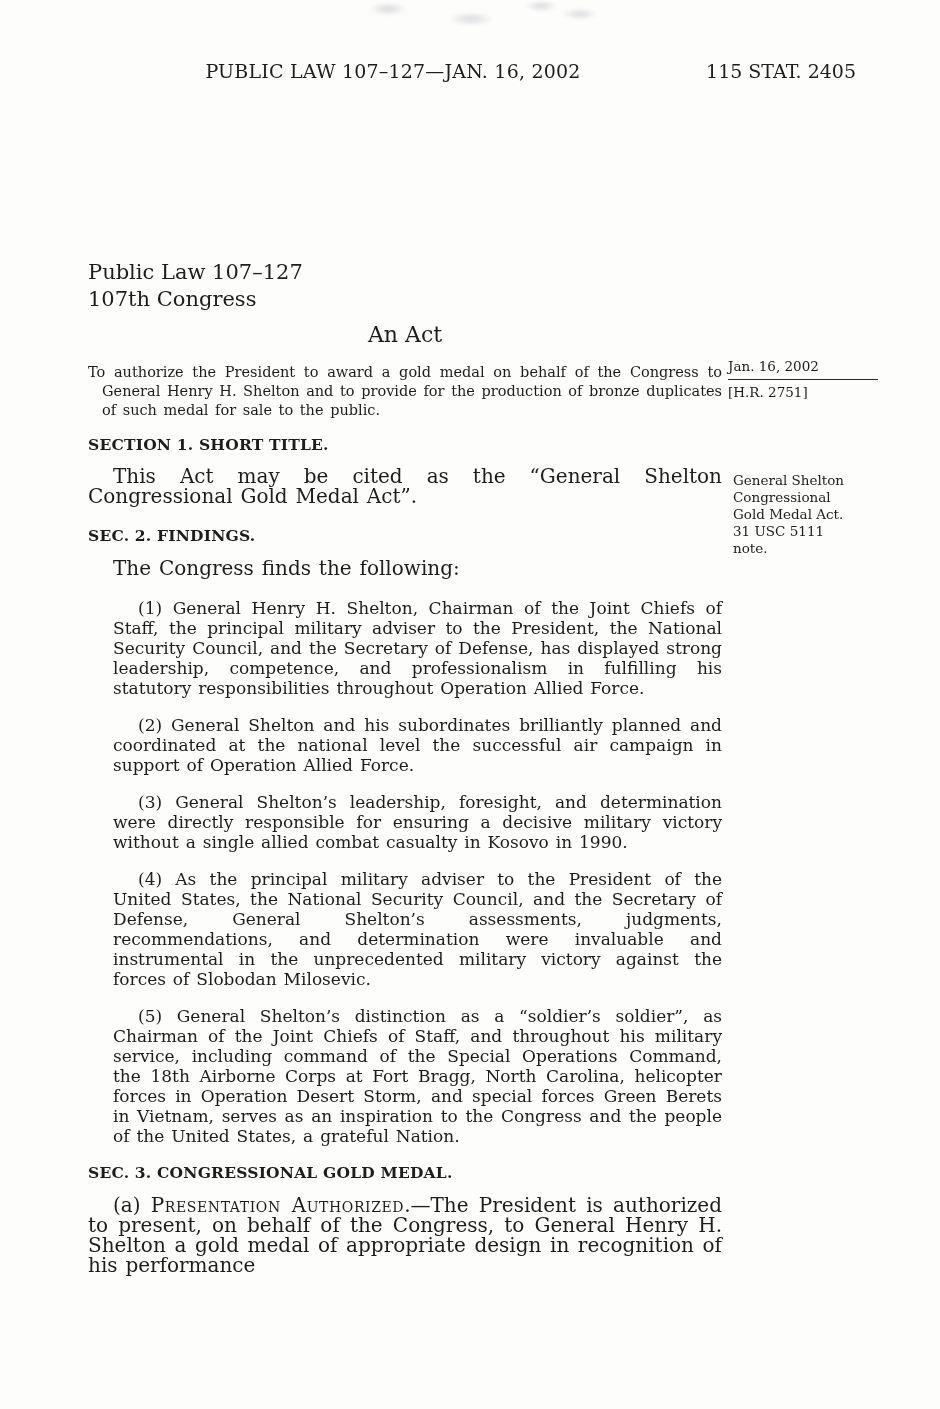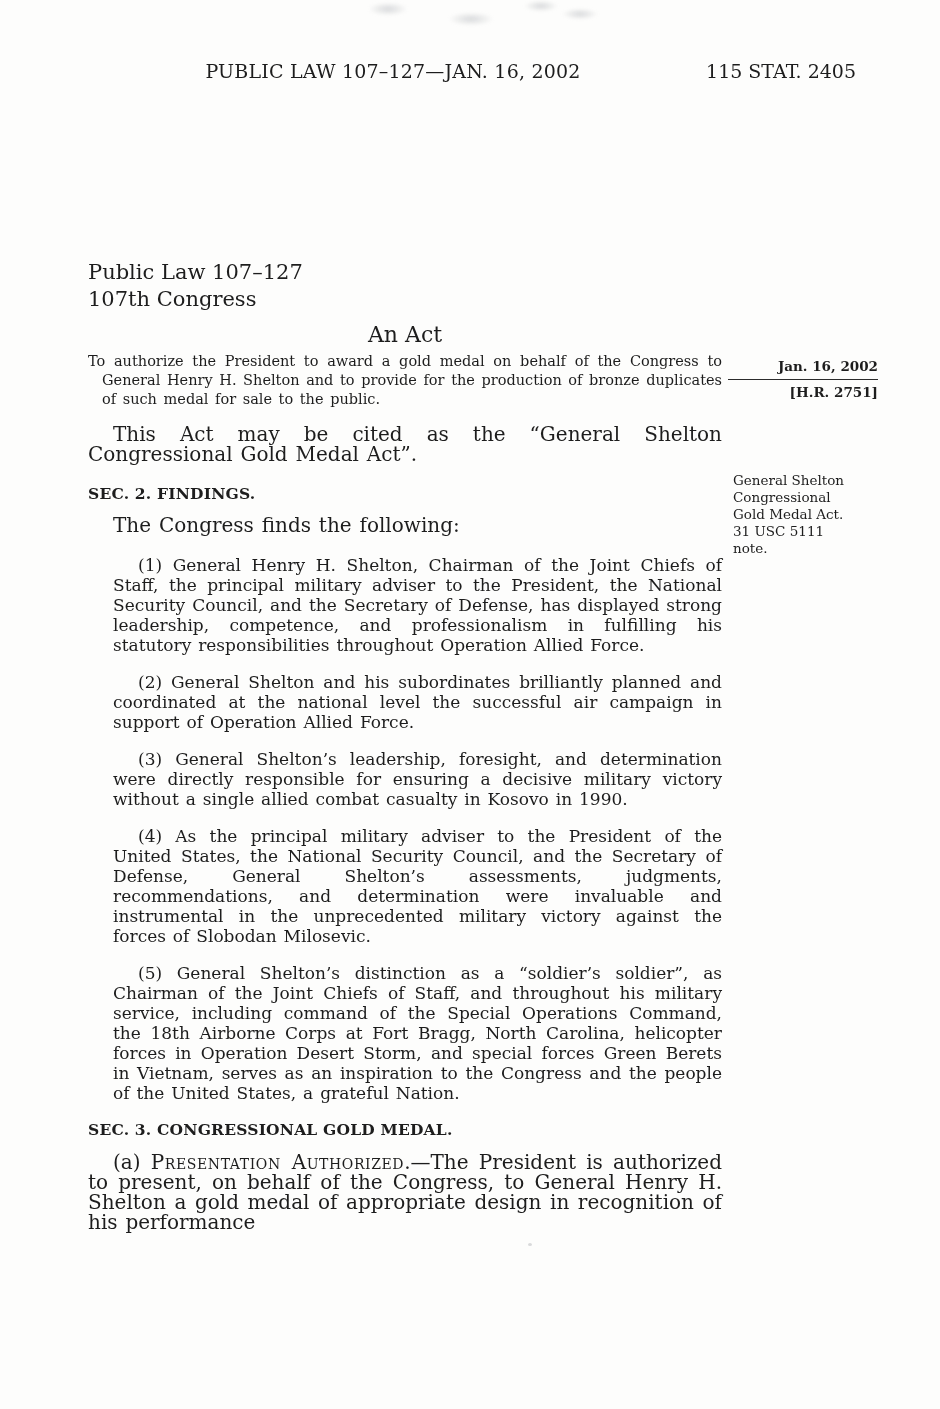--- a/index.html
+++ b/index.html
@@ -30,21 +30,21 @@
   }
 
   
   .main {
     position: absolute;
     left: 88px; top: 259px; width: 634px;
   }
   .pl-title { font-size: 21px; line-height: 27px; font-weight: normal; }
   .act-heading { text-align: center; font-size: 22px; line-height: 29px; margin-top: 7px; }
   .preamble {
-    margin-top: 3px;
+    margin-top: 14px;
     font-size: 14.5px; line-height: 19px;
     text-align: justify;
     padding-left: 14px; text-indent: -14px;
     word-spacing: 2px;
   }
   .enacting {
     margin-top: 11px;
     font-style: italic;
     font-size: 18px; line-height: 22px;
     text-indent: 28px;
@@ -69,21 +69,21 @@
     margin-left: 25px;
     font-size: 17px; line-height: 20px;
     text-align: justify;
     text-indent: 25px;
     word-spacing: 1.5px;
   }
   .sc { font-variant: small-caps; letter-spacing: 0.6px; }
 
   
   .note { position: absolute; font-size: 13.5px; line-height: 17px; }
-  .note-date-block { top: 358px; left: 728px; width: 150px; text-align: right; font-weight: bold; }
+  .note-date-block { top: 358px; left: 728px; width: 150px; text-align: left; }
   .note-date { display: block; padding-bottom: 4px; border-bottom: 1.5px solid #2b2b2b; }
   .note-bill { display: block; padding-top: 4px; }
   .note-act-block { top: 472px; left: 733px; width: 126px; text-align: left; }
 
   
   .smudge {
     position: absolute;
     background: radial-gradient(ellipse at center, rgba(175,178,182,0.45), rgba(175,178,182,0) 70%);
     filter: blur(1.5px);
     pointer-events: none;
@@ -119,20 +119,21 @@
   </div>
 
   <div class="main">
     <div class="pl-title">Public Law 107–127</div>
     <div class="pl-title">107th Congress</div>
     <div class="act-heading">An Act</div>
 
     <p class="preamble">To authorize the President to award a gold medal on behalf of the Congress to General Henry H. Shelton and to provide for the production of bronze duplicates of such medal for sale to the public.</p>
 
 
+    <h2 class="sec-heading">SECTION 1. SHORT TITLE.</h2>
     <p class="body-par">This Act may be cited as the “General Shelton Congressional Gold Medal Act”.</p>
 
     <h2 class="sec-heading">SEC. 2. FINDINGS.</h2>
     <p class="body-par">The Congress finds the following:</p>
     <p class="finding">(1) General Henry H. Shelton, Chairman of the Joint Chiefs of Staff, the principal military adviser to the President, the National Security Council, and the Secretary of Defense, has displayed strong leadership, competence, and professionalism in fulfilling his statutory responsibilities throughout Operation Allied Force.</p>
     <p class="finding">(2) General Shelton and his subordinates brilliantly planned and coordinated at the national level the successful air campaign in support of Operation Allied Force.</p>
     <p class="finding">(3) General Shelton’s leadership, foresight, and determination were directly responsible for ensuring a decisive military victory without a single allied combat casualty in Kosovo in 1990.</p>
     <p class="finding">(4) As the principal military adviser to the President of the United States, the National Security Council, and the Secretary of Defense, General Shelton’s assessments, judgments, recommendations, and determination were invaluable and instrumental in the unprecedented military victory against the forces of Slobodan Milosevic.</p>
     <p class="finding">(5) General Shelton’s distinction as a “soldier’s soldier”, as Chairman of the Joint Chiefs of Staff, and throughout his military service, including command of the Special Operations Command, the 18th Airborne Corps at Fort Bragg, North Carolina, helicopter forces in Operation Desert Storm, and special forces Green Berets in Vietnam, serves as an inspiration to the Congress and the people of the United States, a grateful Nation.</p>
 

